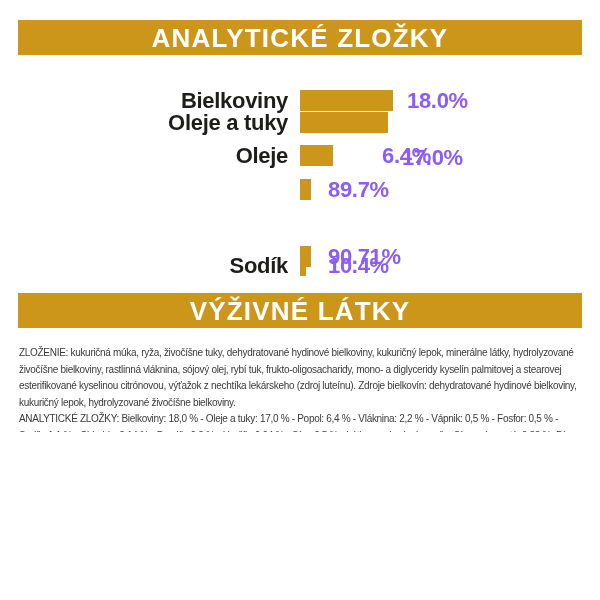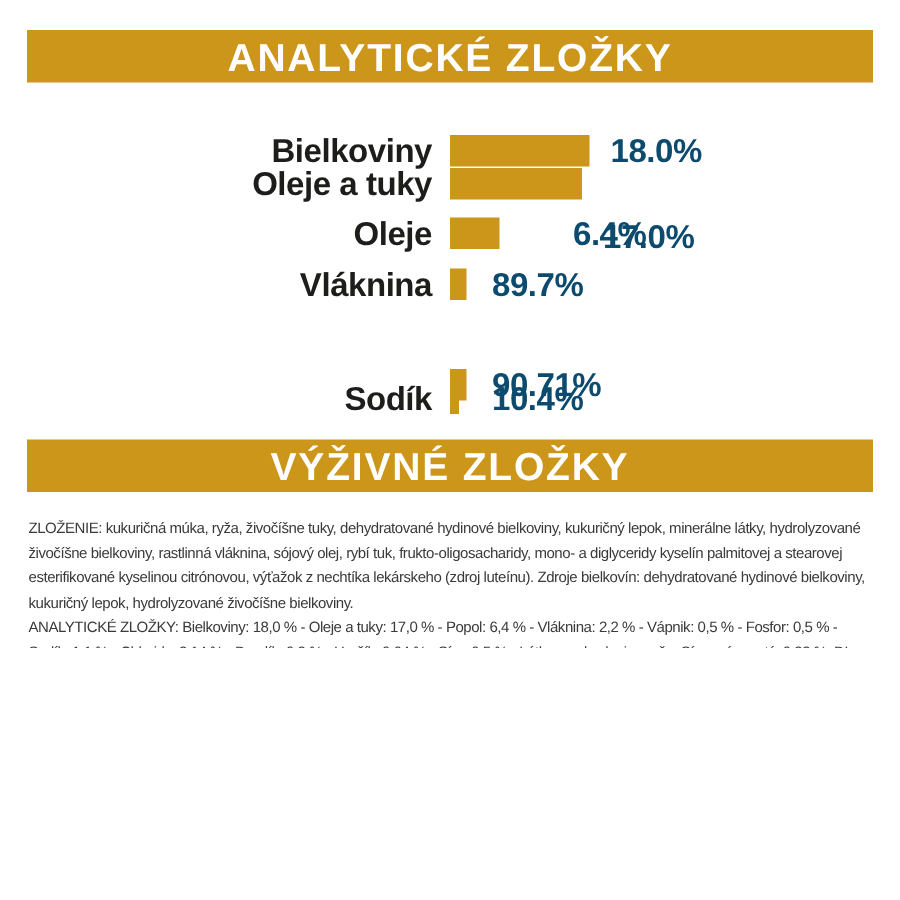--- a/index.html
+++ b/index.html
@@ -17,21 +17,21 @@
   #band-nutrients{top:293px;}
   .chart{position:absolute;left:0;top:77px;width:600px;height:192px;}
   .chart-row{position:absolute;left:0;width:600px;height:23px;}
   .chart-label{
     position:absolute;left:0;top:0;width:288px;text-align:right;
     font-weight:bold;font-size:22px;line-height:23px;color:#1d1d1b;letter-spacing:-0.3px;white-space:nowrap;
   }
   .chart-bar{position:absolute;left:300px;top:1px;height:21px;background:var(--gold);}
   .chart-value{
     position:absolute;top:0;font-weight:bold;font-size:22px;line-height:23px;
-    color:#0c4a6e;letter-spacing:-0.3px;white-space:nowrap;
+    color:#8b5cf6;letter-spacing:-0.3px;white-space:nowrap;
   }
   .body-text{
     position:absolute;left:19px;top:345px;width:563px;
     font-size:10px;line-height:16.6px;color:#3a3a39;letter-spacing:-0.3px;text-align:left;
   }
   .body-text p{margin:0;}
   .line-left{position:absolute;left:0;top:562px;width:31px;height:8px;background:var(--red);}
   .line-right{
     position:absolute;left:101px;top:562px;width:458px;height:8px;
     background:linear-gradient(to right, var(--red) 0%, var(--red) 60%, rgba(227,5,27,0) 98%);
@@ -57,37 +57,36 @@
         <div class="chart-label">Oleje a tuky</div>
         <div class="chart-bar" style="width: 88px; background: rgb(204, 150, 26);"></div>
         <div class="chart-value" style="left: 402px; margin-top: 35px;">17.0%</div>
       </div>
       <div class="chart-row" style="top: 67.2px;">
         <div class="chart-label">Oleje</div>
         <div class="chart-bar" style="width: 33px; background: rgb(204, 150, 26);"></div>
         <div class="chart-value" style="left: 347px; margin-left: 35px;">6.4%</div>
       </div>
       <div class="chart-row" style="top: 100.8px;">
-        <div class="chart-label">Vláknina</div>
         <div class="chart-bar" style="width: 11px; background: rgb(204, 150, 26);"></div>
         <div class="chart-value" style="left: 328px;">89.7%</div>
       </div>
       <div class="chart-row" style="top: 134.4px; margin-top: 43px;">
         <div class="chart-label">Sodík</div>
         <div class="chart-bar" style="width: 6px; background: rgb(204, 150, 26);"></div>
         <div class="chart-value" style="left: 328px;">10.4%</div>
       </div>
       <div class="chart-row" style="top: 168px;">
         <div class="chart-bar" style="width: 11px; background: rgb(204, 150, 26);"></div>
         <div class="chart-value" style="left: 328px;">90.71%</div>
       </div>
     </div>
 
   <div id="band-nutrients" class="band">
-    <span>VÝŽIVNÉ ZLOŽKY</span>
+    <span>VÝŽIVNÉ LÁTKY</span>
   </div>
 
   <div class="body-text">
     <p>ZLOŽENIE: kukuričná múka, ryža, živočíšne tuky, dehydratované hydinové bielkoviny, kukuričný lepok, minerálne látky, hydrolyzované živočíšne bielkoviny, rastlinná vláknina, sójový olej, rybí tuk, frukto-oligosacharidy, mono- a diglyceridy kyselín palmitovej a stearovej esterifikované kyselinou citrónovou, výťažok z nechtíka lekárskeho (zdroj luteínu). Zdroje bielkovín: dehydratované hydinové bielkoviny, kukuričný lepok, hydrolyzované živočíšne bielkoviny.</p>
     <p>ANALYTICKÉ ZLOŽKY: Bielkoviny: 18,0 % - Oleje a tuky: 17,0 % - Popol: 6,4 % - Vláknina: 2,2 % - Vápnik: 0,5 % - Fosfor: 0,5 % - Sodík: 1,1 % - Chloridy: 2,14 % - Draslík: 0,8 % - Horčík: 0,04 % - Síra: 0,5 % - Látky na okyslenie moču: Síran vápenatý: 0,88 %, DL-metionín: 0,6 % - EPA &amp; DHA: 0,21 %.</p>
   </div>
 
   <div class="line-left"></div>
 
   <svg class="crown" viewBox="0 0 72 58" aria-hidden="true">

